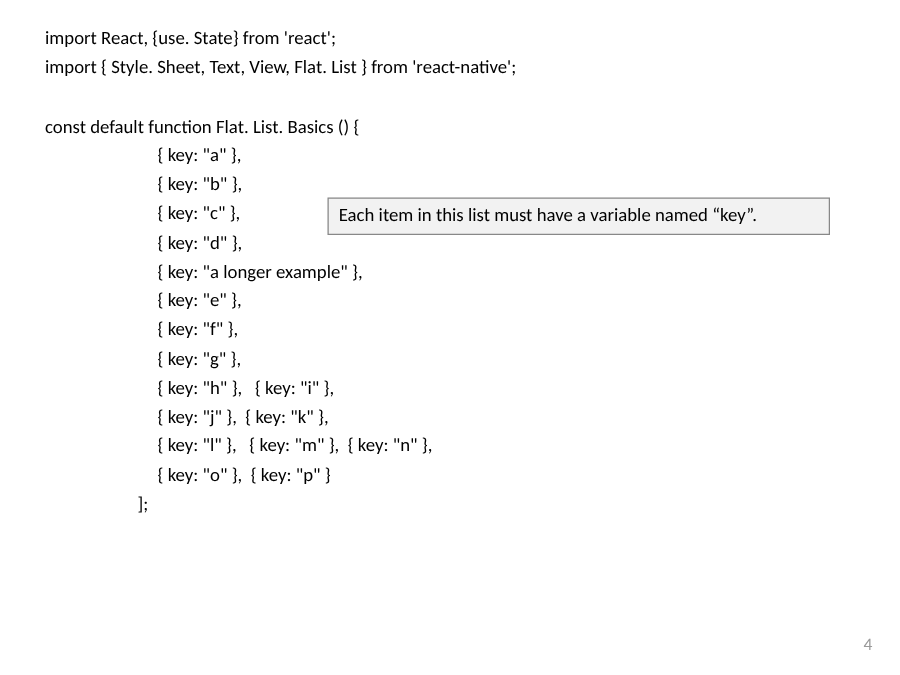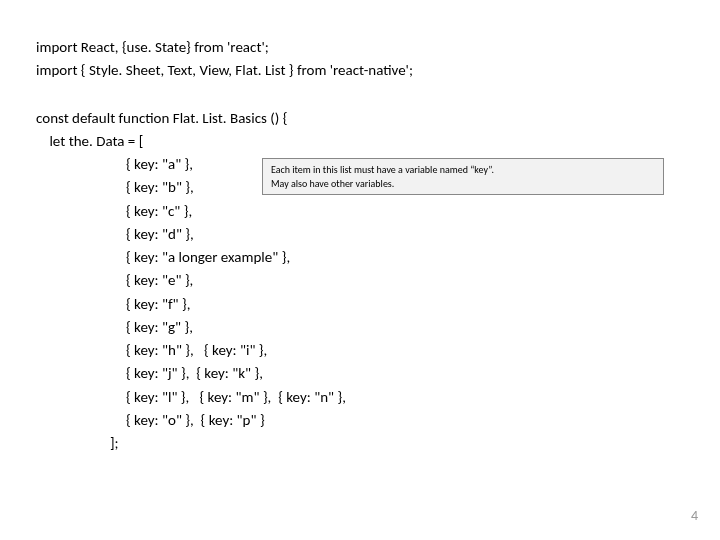--- a/index.html
+++ b/index.html
@@ -8,38 +8,38 @@
     width: 720px;
     height: 540px;
     background: #fff;
     font-family: Calibri, Arial, sans-serif;
     font-size: 15px;
     color: #000;
     position: relative;
     overflow: hidden;
   }
   .content {
-    padding: 36px 36px;
+    padding: 20px 36px;
     line-height: 1.55;
   }
   .line {
     white-space: pre;
   }
   .indent1 { padding-left: 10px; }
   .indent2 { padding-left: 90px; }
   .indent3 { padding-left: 74px; }
   .callout {
     position: absolute;
     left: 262px;
     top: 158px;
     width: 384px;
     border: 1px solid #888;
     background: #f2f2f2;
     padding: 4px 8px;
-    font-size: 10px;
+    font-size: 15px;
     line-height: 1.35;
   }
   .pagenum {
     position: absolute;
     right: 22px;
     bottom: 16px;
     color: #9a9a9a;
     font-size: 14px;
   }
   .gap {
@@ -47,34 +47,32 @@
   }
 </style>
 </head>
 <body>
 
 <div class="content">
   <div class="line">import React, {use. State} from 'react';</div>
   <div class="line">import { Style. Sheet, Text, View, Flat. List } from 'react-native';</div>
   <div class="gap"></div>
   <div class="line">const default function Flat. List. Basics () {</div>
-  <div class="line indent1"> let the. Data = [</div>
   <div class="line indent2">{ key: "a" },</div>
   <div class="line indent2">{ key: "b" },</div>
   <div class="line indent2">{ key: "c" },</div>
   <div class="line indent2">{ key: "d" },</div>
   <div class="line indent2">{ key: "a longer example" },</div>
   <div class="line indent2">{ key: "e" },</div>
   <div class="line indent2">{ key: "f" },</div>
   <div class="line indent2">{ key: "g" },</div>
   <div class="line indent2">{ key: "h" },   { key: "i" },</div>
   <div class="line indent2">{ key: "j" },  { key: "k" },</div>
   <div class="line indent2">{ key: "l" },   { key: "m" },  { key: "n" },</div>
   <div class="line indent2">{ key: "o" },  { key: "p" }</div>
   <div class="line indent3">];</div>
 </div>
 
 <div class="callout">
   <div>Each item in this list must have a variable named “key”.</div>
-  <div>May also have other variables.</div>
 </div>
 
 <div class="pagenum">4</div>
 
 </body></html>

